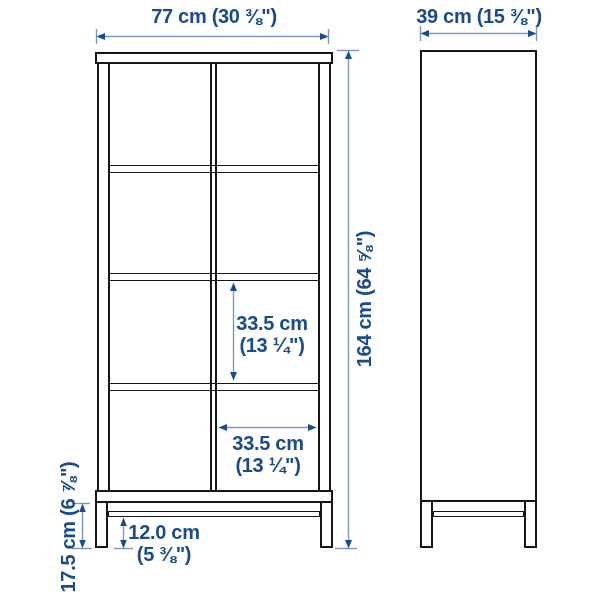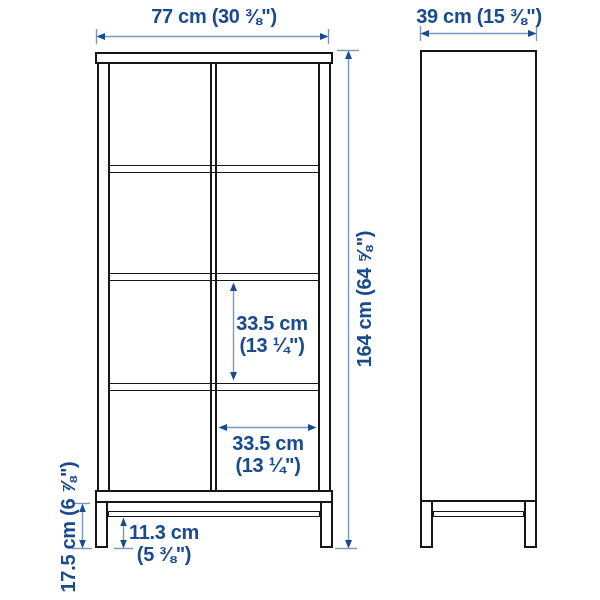--- a/index.html
+++ b/index.html
@@ -116,17 +116,17 @@
   </div>
 
   <div class="dim center" style="left:208px;top:432px;width:120px;">
     <div>33.5 cm</div>
     <div>(13 ¼")</div>
   </div>
 
   <div class="dim rot" style="left:68px;top:527px;">17.5 cm (6 ⅞")</div>
 
   <div class="dim center" style="left:113px;top:521px;width:102px;">
-    <div>11.3 cm</div>
+    <div>12.0 cm</div>
     <div>(5 ⅜")</div>
   </div>
 
 </div>
 
 </body></html>

